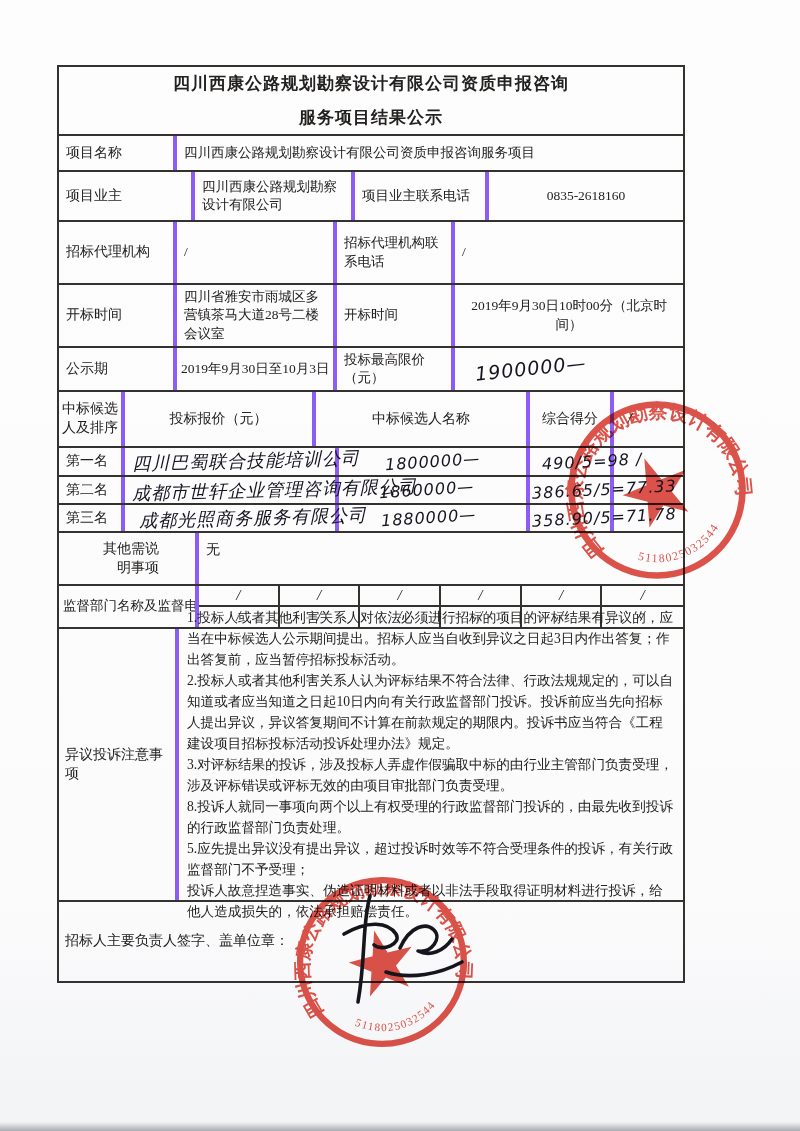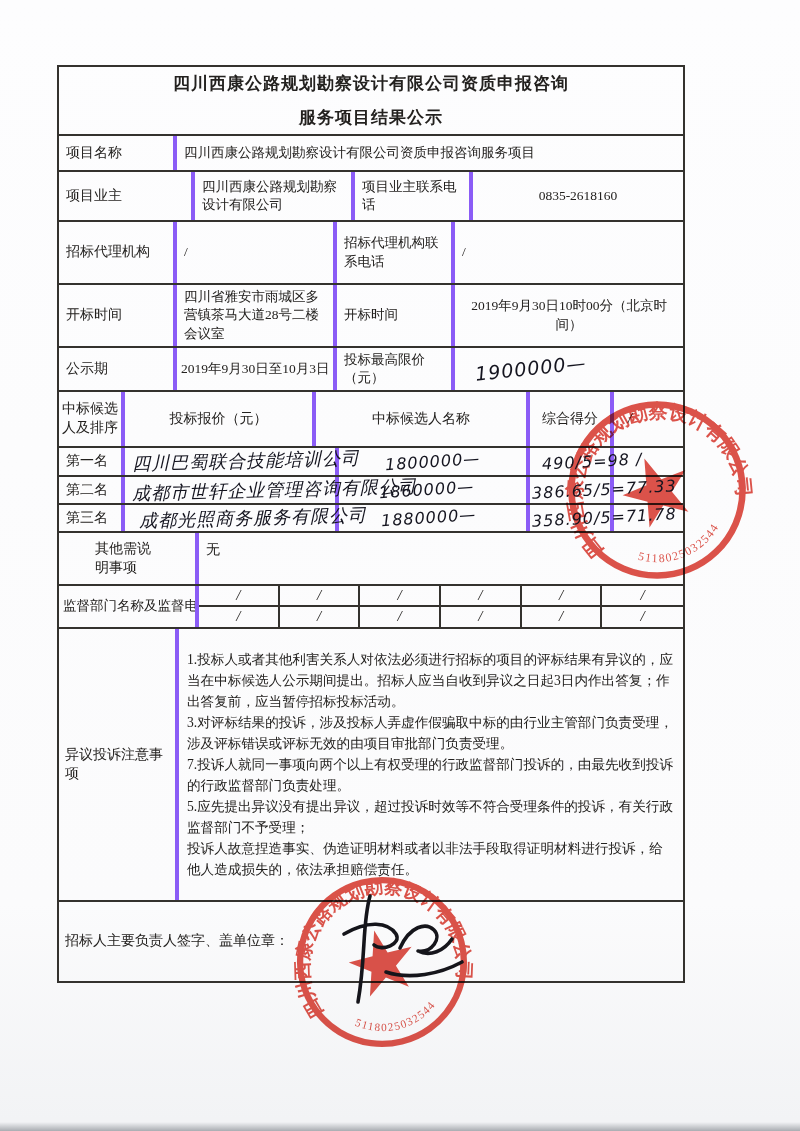--- a/index.html
+++ b/index.html
@@ -57,21 +57,21 @@
   </div>
 
   <div class="row" style="height:36px">
     <div class="cell" style="width:118px">项目名称</div>
     <div class="cell small" style="flex:1">四川西康公路规划勘察设计有限公司资质申报咨询服务项目</div>
   </div>
 
   <div class="row" style="height:50px">
     <div class="cell" style="width:136px">项目业主</div>
     <div class="cell small" style="width:160px">四川西康公路规划勘察设计有限公司</div>
-    <div class="cell small" style="width:118px">项目业主联系电话</div>
+    <div class="cell small" style="width:134px">项目业主联系电话</div>
     <div class="cell center small" style="flex:1">0835-2618160</div>
   </div>
 
   <div class="row" style="height:63px">
     <div class="cell" style="width:118px">招标代理机构</div>
     <div class="cell small" style="width:160px">/</div>
     <div class="cell small" style="width:118px">招标代理机构联系电话</div>
     <div class="cell small" style="flex:1">/</div>
   </div>
 
@@ -138,21 +138,21 @@
       <span class="hand hand-price">1880000—</span>
     </div>
     <div class="cell" style="width:84px;overflow:visible;padding-left:2px">
       <span class="hand hand-score">358.90/5=71.78</span>
     </div>
     <div class="cell" style="flex:1"></div>
   </div>
 
   <div class="row" style="height:53px">
     <div class="cell center" style="width:140px;padding:3px 2px">
-      <span style="width:64px;text-align:left">其他需说明事项</span>
+      <span style="width:64px;text-align:right">其他需说明事项</span>
     </div>
     <div class="cell" style="flex:1;align-items:flex-start;padding-top:8px">无</div>
   </div>
 
   <div class="row" style="height:43px">
     <div class="cell clip" style="width:140px;padding:3px 4px;font-size:13.5px">监督部门名称及监督电话</div>
     <div class="supgrid">
       <div class="supcell">/</div>
       <div class="supcell">/</div>
       <div class="supcell">/</div>
@@ -166,22 +166,23 @@
       <div class="supcell">/</div>
       <div class="supcell">/</div>
     </div>
   </div>
 
   <div class="row" style="height:273px">
     <div class="cell" style="width:120px;padding-left:6px">异议投诉注意事项</div>
     <div class="cell" style="flex:1;align-items:center;padding:5px 8px">
       <div class="objection-text">
         <div>1.投标人或者其他利害关系人对依法必须进行招标的项目的评标结果有异议的，应当在中标候选人公示期间提出。招标人应当自收到异议之日起3日内作出答复；作出答复前，应当暂停招标投标活动。</div>
+        <div>2.投标人或者其他利害关系人认为评标结果不符合法律、行政法规规定的，可以自知道或者应当知道之日起10日内向有关行政监督部门投诉。投诉前应当先向招标人提出异议，异议答复期间不计算在前款规定的期限内。投诉书应当符合《工程建设项目招标投标活动投诉处理办法》规定。</div>
         <div>3.对评标结果的投诉，涉及投标人弄虚作假骗取中标的由行业主管部门负责受理，涉及评标错误或评标无效的由项目审批部门负责受理。</div>
-        <div>7.投诉人就同一事项向两个以上有权受理的行政监督部门投诉的，由最先收到投诉的行政监督部门负责处理。</div>
+        <div>8.投诉人就同一事项向两个以上有权受理的行政监督部门投诉的，由最先收到投诉的行政监督部门负责处理。</div>
         <div>5.应先提出异议没有提出异议，超过投诉时效等不符合受理条件的投诉，有关行政监督部门不予受理；</div>
         <div>投诉人故意捏造事实、伪造证明材料或者以非法手段取得证明材料进行投诉，给他人造成损失的，依法承担赔偿责任。</div>
       </div>
     </div>
   </div>
 
   <div class="row">
     <div class="cell" style="flex:1;padding-left:6px">
       <span>招标人主要负责人签字、盖单位章：</span>
     </div>

